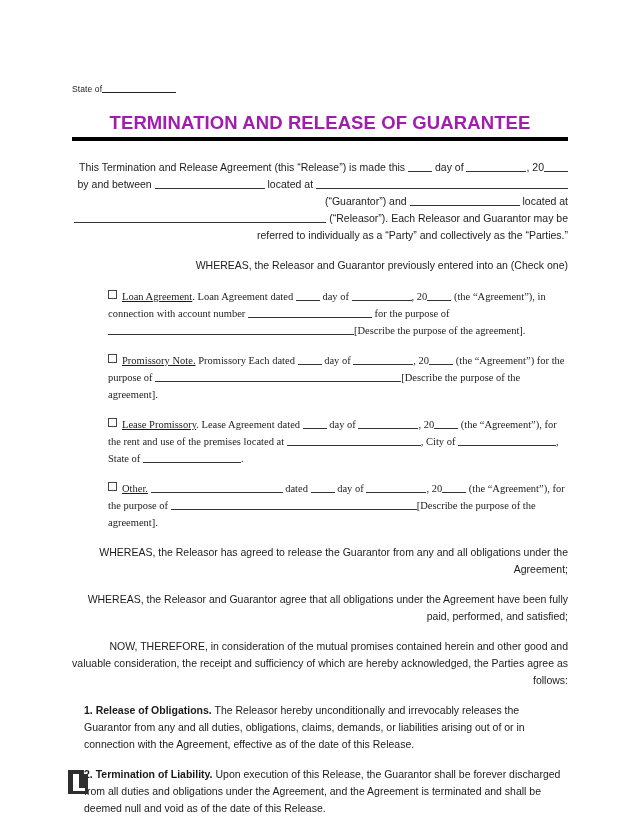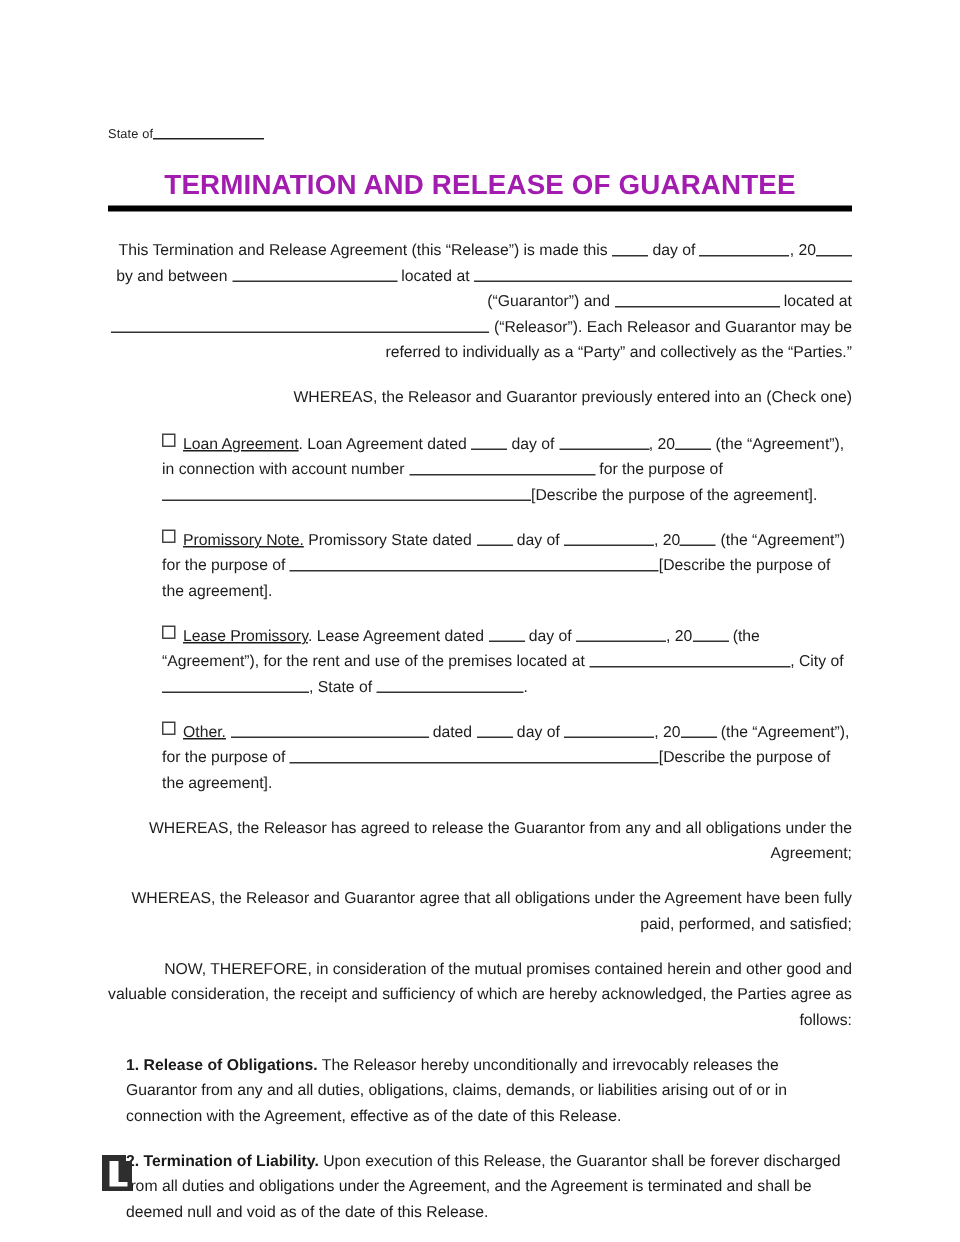--- a/index.html
+++ b/index.html
@@ -82,20 +82,21 @@
   .blank-purpose { display:inline-block; border-bottom:1px solid #333; width:246px; height:10px; vertical-align:-1px; }
   .blank-acct { display:inline-block; border-bottom:1px solid #333; width:124px; height:10px; vertical-align:-1px; }
   .blank-city { display:inline-block; border-bottom:1px solid #333; width:134px; height:10px; vertical-align:-1px; }
   .blank-st   { display:inline-block; border-bottom:1px solid #333; width:98px;  height:10px; vertical-align:-1px; }
   .blank-other{ display:inline-block; border-bottom:1px solid #333; width:132px; height:10px; vertical-align:-1px; }
 
   
   .options {
     margin: 14px 0 13px 0;
     padding-left: 36px;
+    font-family: Liberation Serif, serif;
   }
   .option {
     font-size: 10.5px;
     line-height: 17px;
     color: #1c1c1c;
     margin-bottom: 13px;
   }
   .option:last-child { margin-bottom: 0; }
   .checkbox {
     display: inline-block;
@@ -165,21 +166,21 @@
         <span>day of</span>
         <span class="blank-m"></span><span>, 20</span><span class="blank-s"></span>
         <span>(the “Agreement”), in connection with account number</span>
         <span class="blank-acct"></span>
         <span>for the purpose of</span>
         <span class="blank-purpose"></span><span>[Describe the purpose of the agreement].</span>
       </div>
 
       <div class="option">
         <span class="checkbox"></span><span class="opt-name">Promissory Note.</span>
-        <span>Promissory State dated</span>
+        <span>Promissory Each dated</span>
         <span class="blank-s"></span>
         <span>day of</span>
         <span class="blank-m"></span><span>, 20</span><span class="blank-s"></span>
         <span>(the “Agreement”) for the purpose of</span>
         <span class="blank-purpose"></span><span>[Describe the purpose of the agreement].</span>
       </div>
 
       <div class="option">
         <span class="checkbox"></span><span class="opt-name">Lease Promissory</span><span>. Lease Agreement dated</span>
         <span class="blank-s"></span>

